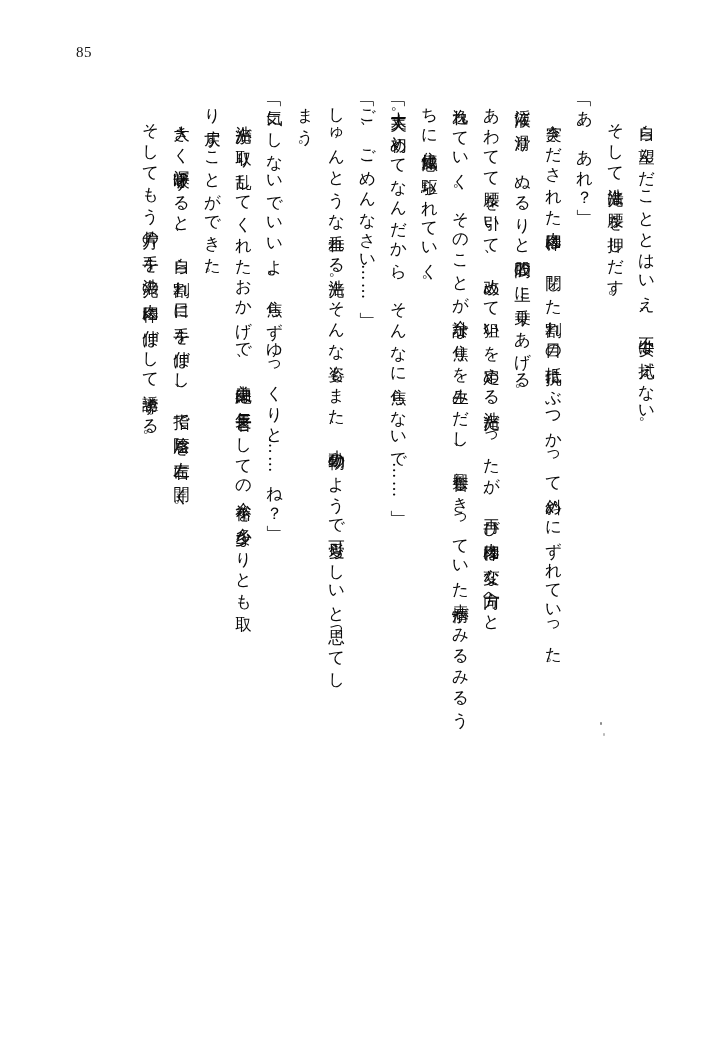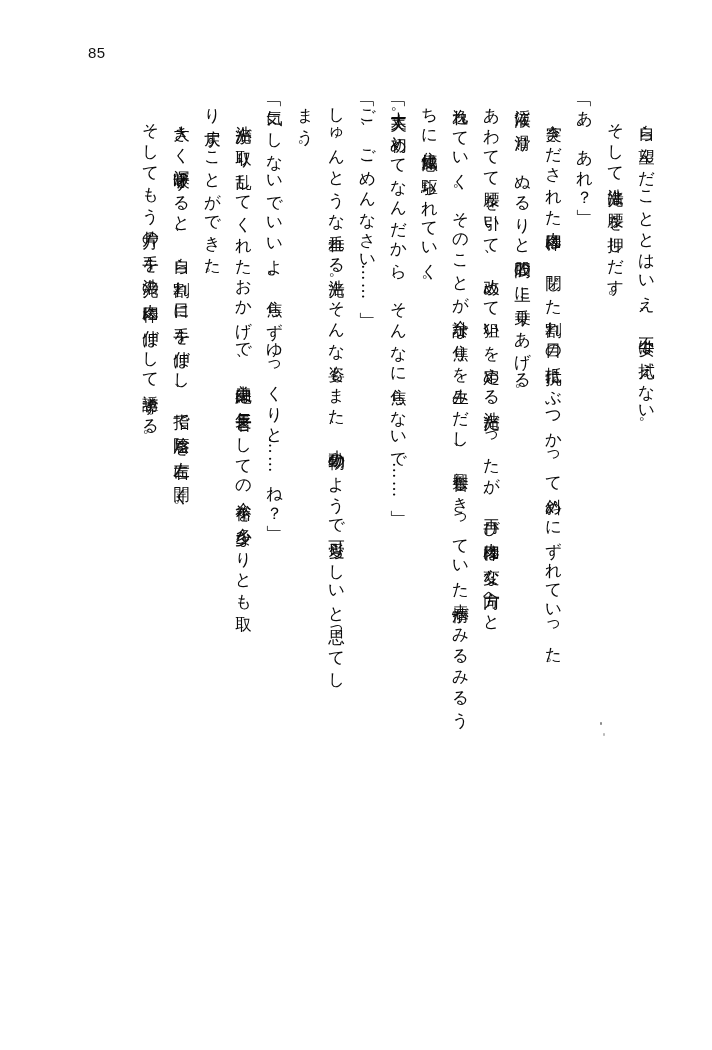--- a/index.html
+++ b/index.html
@@ -15,25 +15,25 @@
     position: relative;
     width: 712px;
     height: 1050px;
     background: #ffffff;
     overflow: hidden;
     box-sizing: border-box;
   }
   .page-number {
     position: absolute;
     top: 44px;
-    left: 88px;
+    left: 76px;
     font-size: 15px;
     letter-spacing: 0.5px;
     color: #111111;
-    font-family: Liberation Sans, sans-serif;
+    font-family: Liberation Serif, serif;
   }
   .text-body {
     position: absolute;
     top: 96px;
     right: 58px;
     left: 44px;
     bottom: 54px;
     display: flex;
     flex-direction: row-reverse;
     align-items: flex-start;

